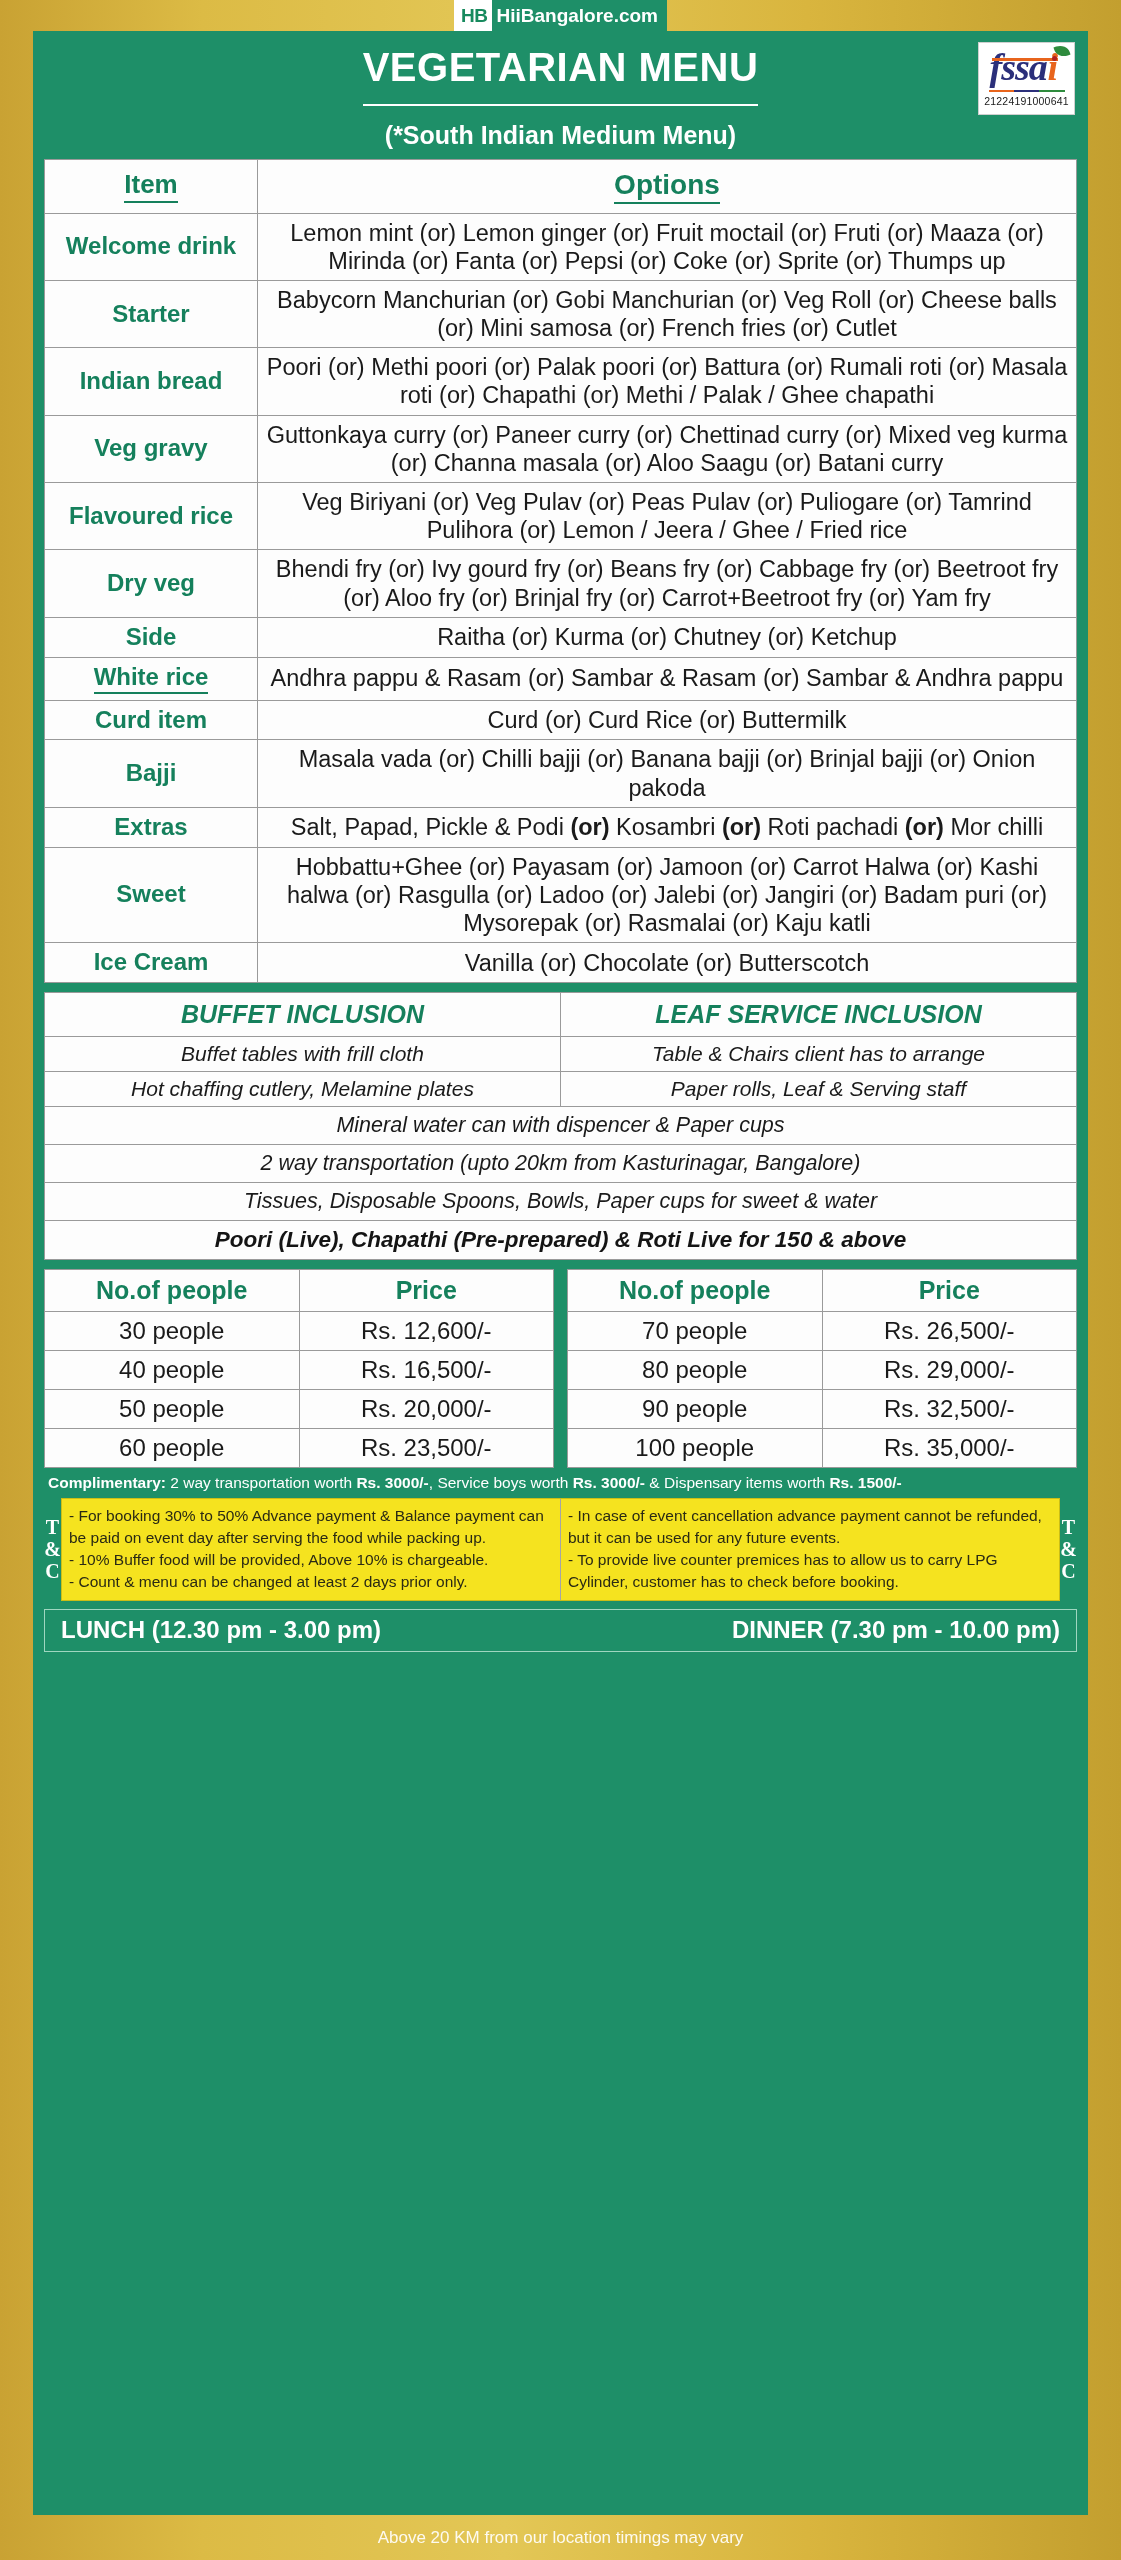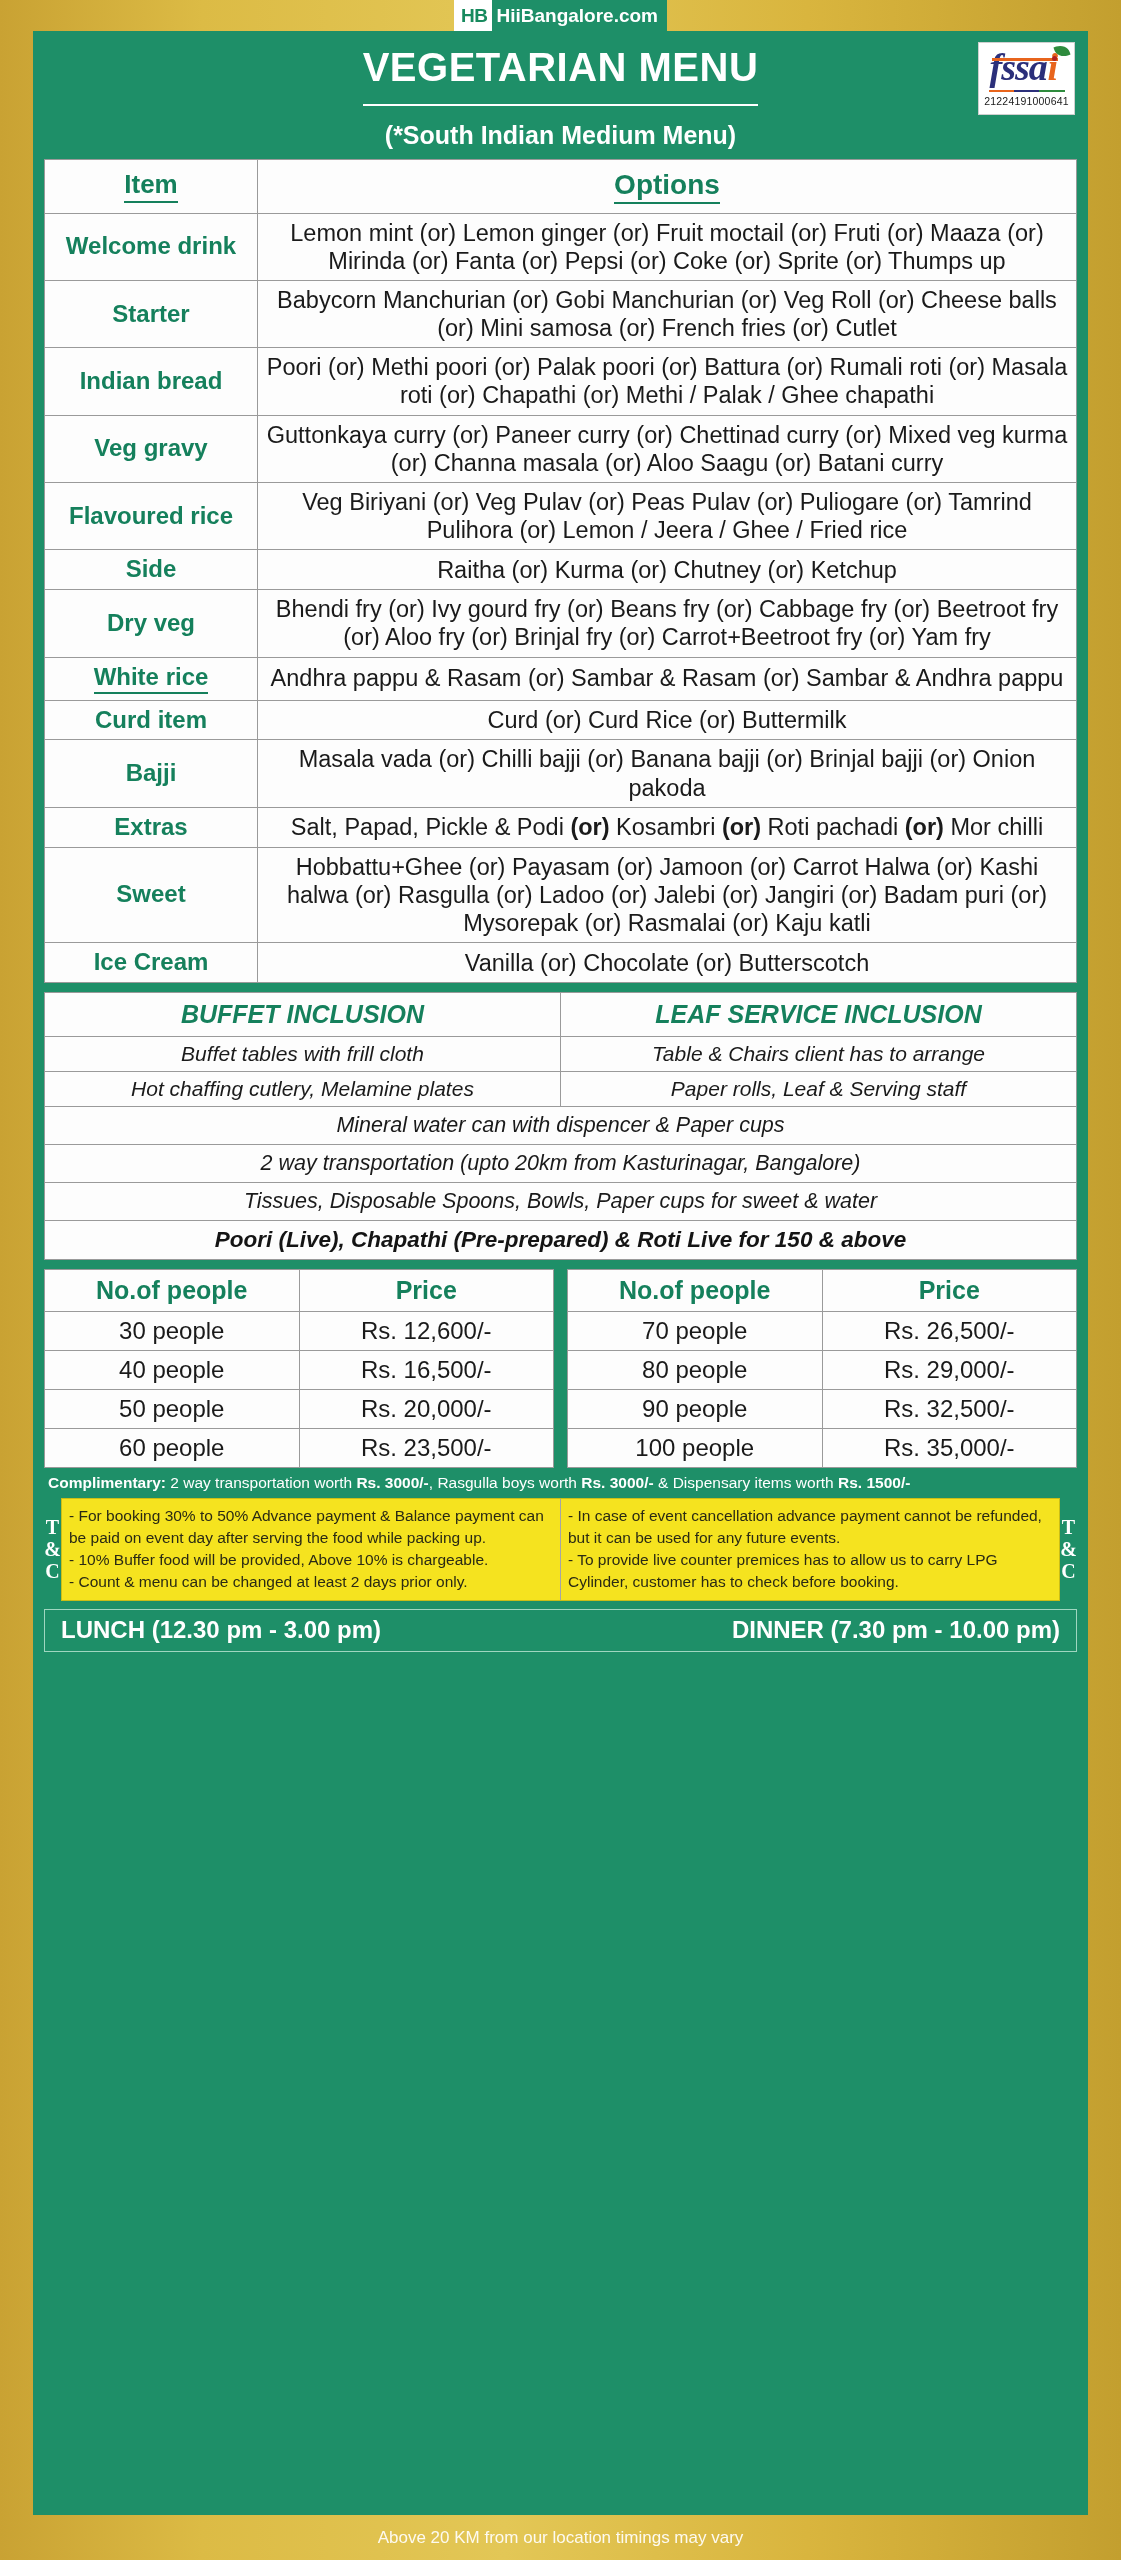--- a/index.html
+++ b/index.html
@@ -236,26 +236,26 @@
         </tr>
         <tr>
           <td class="cat col-item">Veg gravy</td>
           <td class="opt">Guttonkaya curry (or) Paneer curry (or) Chettinad curry (or) Mixed veg kurma (or) Channa masala (or) Aloo Saagu (or) Batani curry</td>
         </tr>
         <tr>
           <td class="cat col-item">Flavoured rice</td>
           <td class="opt">Veg Biriyani (or) Veg Pulav (or) Peas Pulav (or) Puliogare (or) Tamrind Pulihora (or) Lemon / Jeera / Ghee / Fried rice</td>
         </tr>
         <tr>
+          <td class="cat col-item">Dry veg</td>
+          <td class="opt">Bhendi fry (or) Ivy gourd fry (or) Beans fry (or) Cabbage fry (or) Beetroot fry (or) Aloo fry (or) Brinjal fry (or) Carrot+Beetroot fry (or) Yam fry</td>
+        </tr>
+        <tr>
           <td class="cat col-item">Side</td>
           <td class="opt">Raitha (or) Kurma (or) Chutney (or) Ketchup</td>
-        </tr>
-        <tr>
-          <td class="cat col-item">Dry veg</td>
-          <td class="opt">Bhendi fry (or) Ivy gourd fry (or) Beans fry (or) Cabbage fry (or) Beetroot fry (or) Aloo fry (or) Brinjal fry (or) Carrot+Beetroot fry (or) Yam fry</td>
         </tr>
         <tr>
           <td class="cat col-item u"><span>White rice</span></td>
           <td class="opt">Andhra pappu &amp; Rasam (or) Sambar &amp; Rasam (or) Sambar &amp; Andhra pappu</td>
         </tr>
         <tr>
           <td class="cat col-item">Curd item</td>
           <td class="opt">Curd (or) Curd Rice (or) Buttermilk</td>
         </tr>
         <tr>
@@ -353,21 +353,21 @@
           </tr>
           <tr>
             <td class="pc">100 people</td>
             <td class="pc">Rs. 35,000/-</td>
           </tr>
         </tbody>
     </table>
   </div>
 
   <div class="comp">
-    <b>Complimentary:</b><span> 2 way transportation worth </span><b>Rs. 3000/-</b><span>, Rasgulla boys worth </span><b>Rs. 3000/-</b><span> &amp; Dispensary items worth </span><b>Rs. 1500/-</b>
+    <b>Complimentary:</b><span> 2 way transportation worth </span><b>Rs. 3000/-</b><span>, Service boys worth </span><b>Rs. 3000/-</b><span> &amp; Dispensary items worth </span><b>Rs. 1500/-</b>
   </div>
 
   <div class="tc-row">
     <div class="tc-label">
         <div>T</div>
         <div>&amp;</div>
         <div>C</div>
       </div>
     <div class="tc-box">
       <div class="tc-col">

